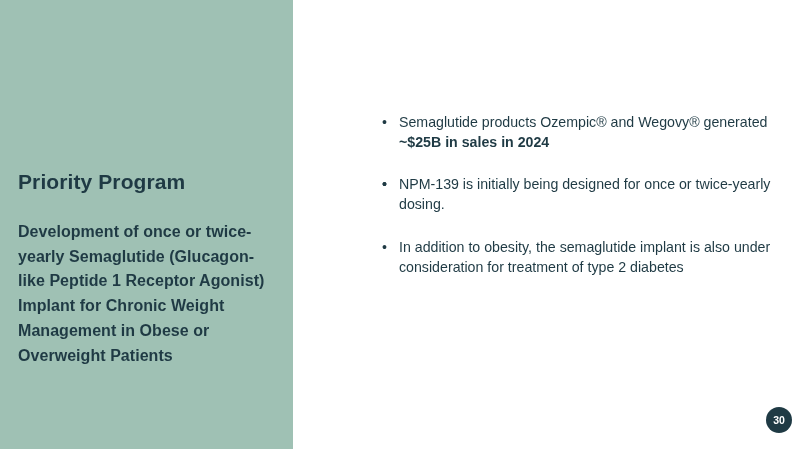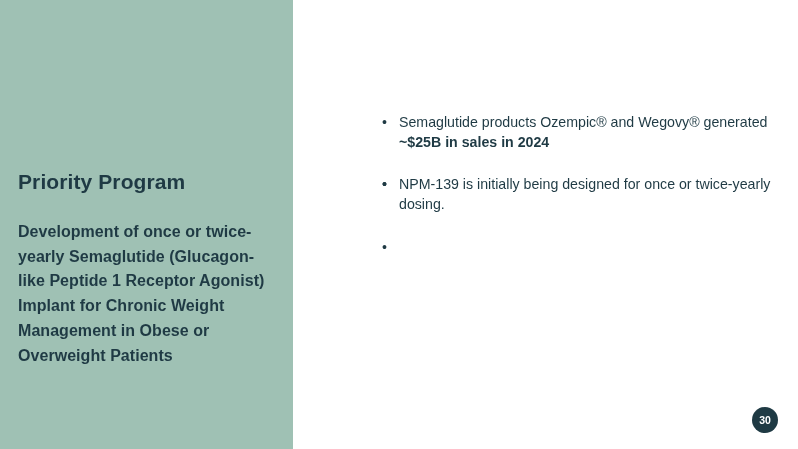--- a/index.html
+++ b/index.html
@@ -79,21 +79,21 @@
     top: 0;
     color: #1f3a44;
     font-size: 14.2px;
     line-height: 1.42;
   }
   .bullet b {
     font-weight: bold;
   }
   .page-badge {
     position: absolute;
-    right: 20px;
+    right: 6px;
     bottom: 16px;
     width: 26px;
     height: 26px;
     border-radius: 50%;
     background: #1f3a44;
     color: #ffffff;
     font-size: 10.5px;
     font-weight: bold;
     display: flex;
     align-items: center;
@@ -124,20 +124,21 @@
         <span class="dot">•</span>
       </div>
 
       <div class="bullet">
         <span class="dot">•</span>
         <span>NPM-139 is initially being designed for once or twice-yearly dosing.</span>
       </div>
 
       <div class="bullet">
         <span class="dot">•</span>
+        <span>In addition to obesity, the semaglutide implant is also under consideration for treatment of type 2 diabetes</span>
       </div>
 
     </div>
 
     <div class="page-badge">30</div>
   </div>
 
 </div>
 
 </body></html>

